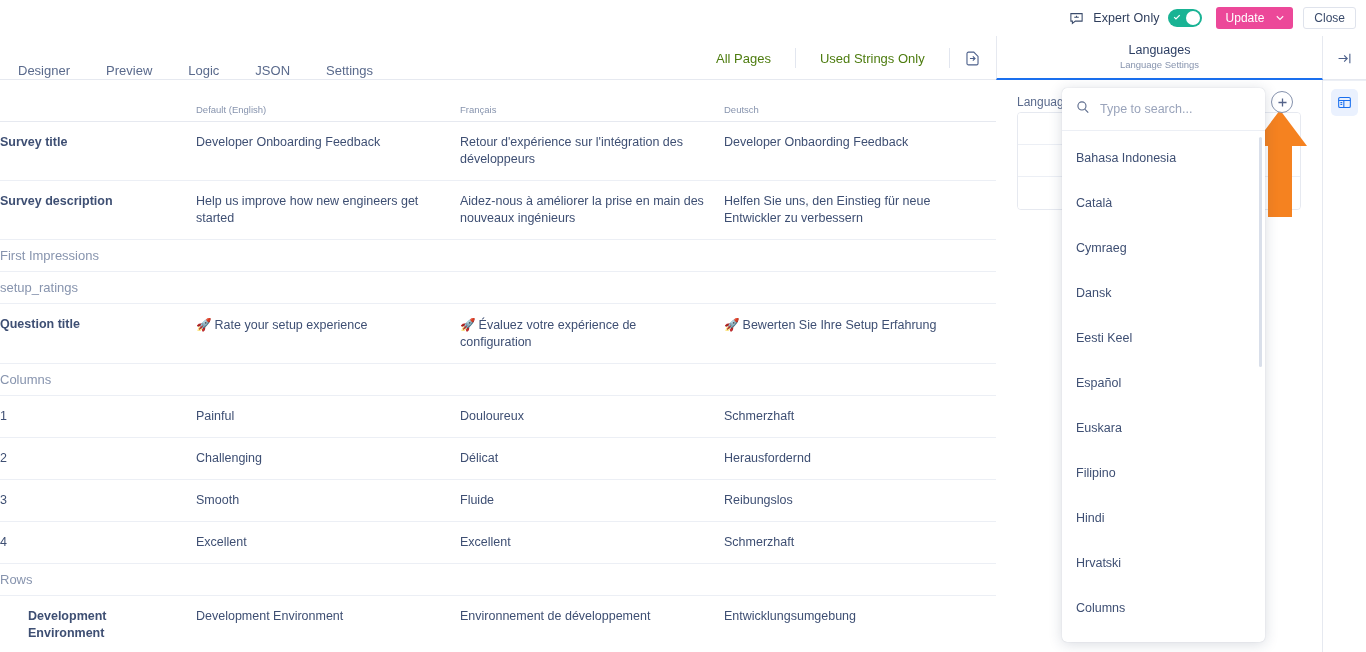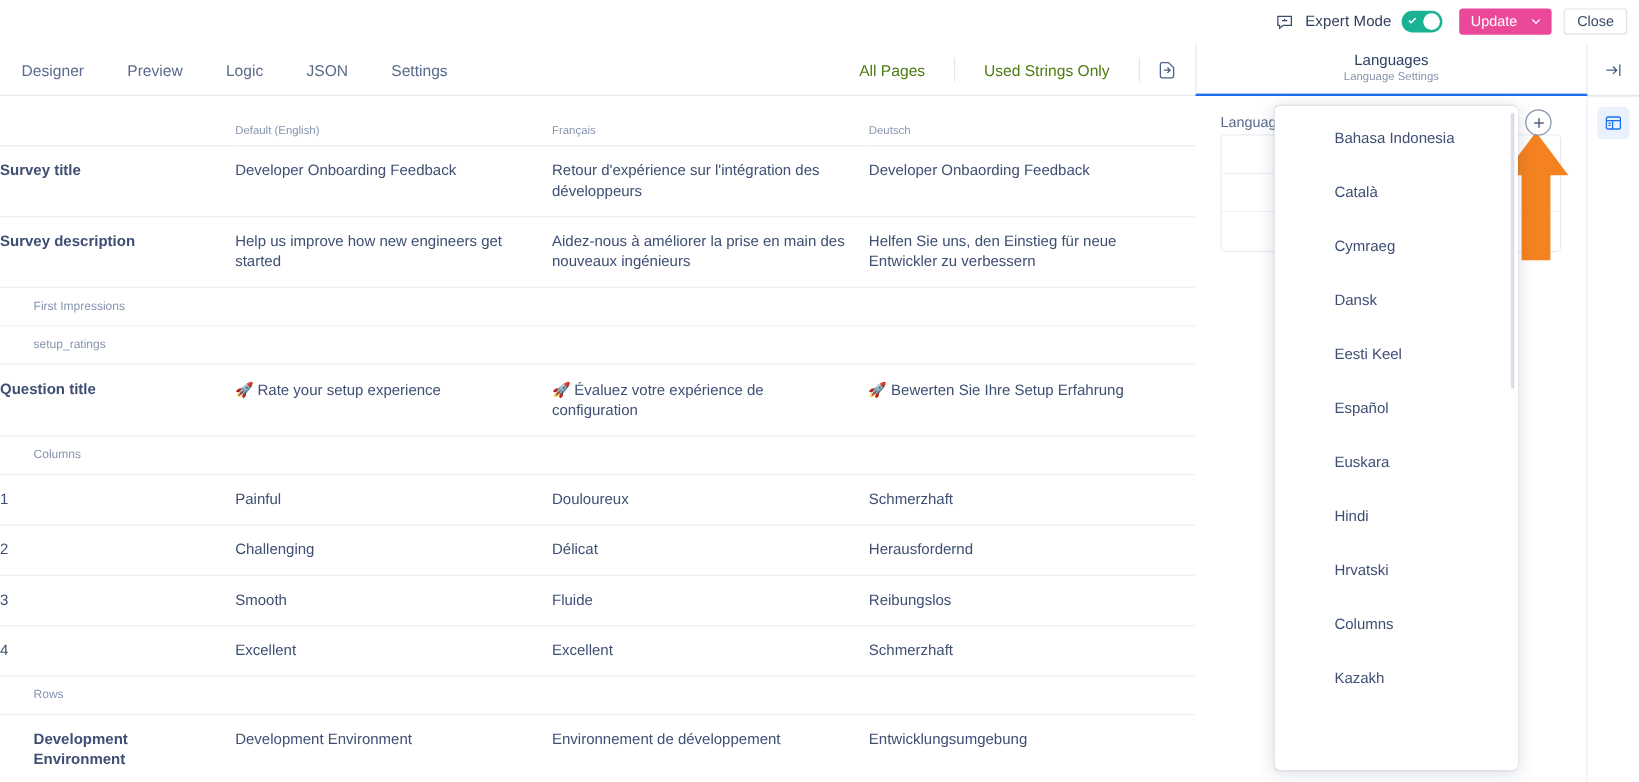--- a/index.html
+++ b/index.html
@@ -40,21 +40,21 @@
     height: 22px; margin-left: 10px; background: #fff; color: #3a4b6b;
     border: 1px solid #dfe3ec; border-radius: 3px; font-size: 12px;
     font-family: inherit; padding: 0 10px; cursor: pointer;
   }
 
   
   .navbar {
     position: absolute; top: 36px; left: 0; width: 1366px; height: 44px;
     border-bottom: 1px solid #e6e9f0; background: #fff;
   }
-  .nav-left { position: absolute; left: 0; top: 0; height: 44px; display: flex; align-items: stretch; }
+  .nav-left { position: absolute; left: 0; top: 12px; height: 44px; display: flex; align-items: stretch; }
   .nav-tab {
     display: flex; align-items: center; padding: 0 18px; font-size: 13px;
     color: #5a6a8c; cursor: pointer; position: relative; white-space: nowrap;
   }
   .nav-tab.active { color: #2c3e63; font-weight: bold; }
   .nav-tab.active::after {
     content: ""; position: absolute; left: 10px; right: 10px; bottom: -1px;
     height: 2px; background: #1a6fee;
   }
   .nav-mid {
@@ -99,21 +99,21 @@
   table.tt th:first-child { padding-left: 14px; }
   table.tt td {
     font-size: 12.5px; color: #3e4f73; padding: 12px 16px 12px 0;
     border-bottom: 1px solid #eceff5; vertical-align: top; line-height: 17px;
   }
   td.rowlabel { padding-left: 14px; font-weight: bold; color: #2c3e63; }
   td.rowlabel.indent { padding-left: 28px; }
   td.num { padding-left: 28px; font-weight: normal; color: #3e4f73; }
   td.muted { color: #b5bdcf; }
   tr.section td {
-    font-size: 10px; color: #8794ae; padding: 7px 0 7px 28px;
+    font-size: 13px; color: #8794ae; padding: 7px 0 7px 0;
     border-bottom: 1px solid #eceff5; font-weight: normal;
   }
   .emoji { font-family: "DejaVu Sans", sans-serif; margin-right: 3px; }
 
   
   .rightpanel {
     position: absolute; top: 80px; left: 996px; width: 327px; height: 572px;
     background: #fff; border-right: 1px solid #e6e9f0;
   }
   .rp-label { position: absolute; left: 21px; top: 15px; font-size: 12px; color: #5a6a8c; }
@@ -149,21 +149,21 @@
     position: absolute; left: 1062px; top: 88px; width: 203px; height: 554px;
     background: #fff; border-radius: 5px; z-index: 10;
     box-shadow: 0 2px 14px rgba(40,55,90,.18), 0 0 1px rgba(40,55,90,.25);
     display: flex; flex-direction: column; overflow: hidden;
   }
   .dd-search {
     height: 43px; display: flex; align-items: center; gap: 10px;
     padding: 0 14px; border-bottom: 1px solid #eceff5; flex: 0 0 auto;
   }
   .dd-search .ph { font-size: 12.5px; color: #9aa4bb; }
-  .dd-list { flex: 1 1 auto; overflow: hidden; position: relative; padding-top: 4px; margin-left: 36px; }
+  .dd-list { flex: 1 1 auto; overflow: hidden; position: relative; padding-top: 4px; }
   .dd-item {
     height: 45px; display: flex; align-items: center; padding: 0 14px;
     font-size: 12.5px; color: #3e4f73; cursor: pointer;
   }
   .dd-scroll {
     position: absolute; right: 3px; top: 6px; width: 3px; height: 230px;
     background: #d9dfea; border-radius: 2px;
   }
 
   
@@ -182,21 +182,21 @@
 
 <div id="app">
 
   <div class="topbar">
     <span class="expert-icon">
       <svg width="15" height="15" viewBox="0 0 20 20" fill="none" stroke="#3a4b6b" stroke-width="1.4">
         <path d="M2.5 3.5h15v10h-9l-4 3.2V13.5h-2z"></path>
         <path d="M7 8.3h6M10 8.3v-2"></path>
       </svg>
     </span>
-    <span class="expert-label">Expert Mode</span>
+    <span class="expert-label">Expert Only</span>
     <span class="toggle">
       <svg class="chk" viewBox="0 0 10 10" fill="none" stroke="#ffffff" stroke-width="1.6">
           <path d="M1.5 5.2 3.7 7.4 8.4 2.6"></path>
         </svg>
       <span class="knob"></span>
     </span>
     <button class="btn-update">
       <span>Update</span>
       <span class="caret">
         <svg width="8" height="6" viewBox="0 0 10 7" fill="none" stroke="#fff" stroke-width="1.4">
@@ -367,29 +367,39 @@
     </svg>
   </div>
 
   <div class="arrow-annot">
     <svg width="54" height="107" viewBox="0 0 54 107">
       <polygon points="27,0 54,36 39,36 39,107 15,107 15,36 0,36" fill="#f58220"></polygon>
     </svg>
   </div>
 
   <div class="dropdown">
+    <div class="dd-search">
+      <span>
+        <svg width="14" height="14" viewBox="0 0 16 16" fill="none" stroke="#5c6b8c" stroke-width="1.3">
+          <circle cx="6.8" cy="6.8" r="4.6"></circle>
+            <path d="M10.3 10.6 14 14.4"></path>
+        </svg>
+      </span>
+      <span class="ph">Type to search...</span>
+    </div>
     <div class="dd-list" id="ddlist">
       <div class="dd-scroll"></div>
     <div class="dd-item">Bahasa Indonesia</div>
         <div class="dd-item">Català</div>
         <div class="dd-item">Cymraeg</div>
         <div class="dd-item">Dansk</div>
         <div class="dd-item">Eesti Keel</div>
         <div class="dd-item">Español</div>
         <div class="dd-item">Euskara</div>
+        <div class="dd-item">Filipino</div>
         <div class="dd-item">Hindi</div>
         <div class="dd-item">Hrvatski</div>
         <div class="dd-item">Columns</div>
         <div class="dd-item">Kazakh</div>
       </div>
   </div>
 
   <div class="rail">
     <div class="rail-div"></div>
     <div class="rail-btn">

